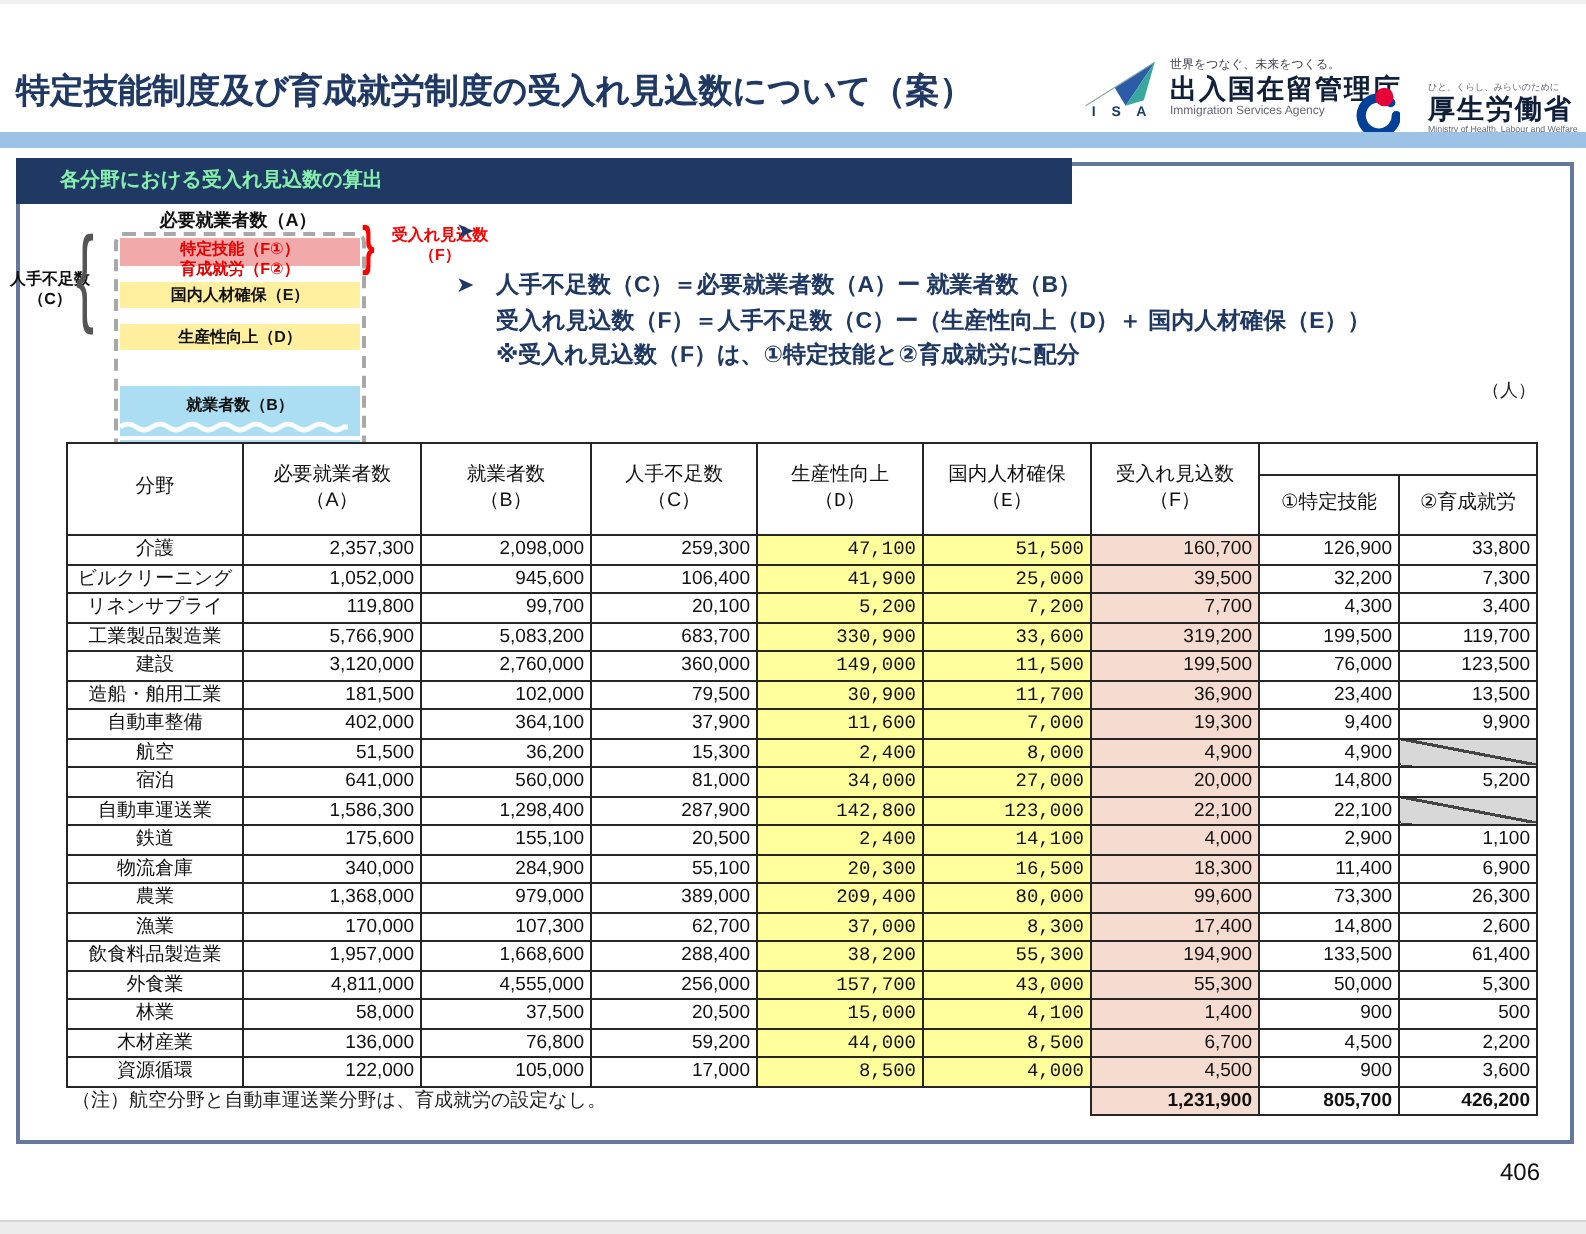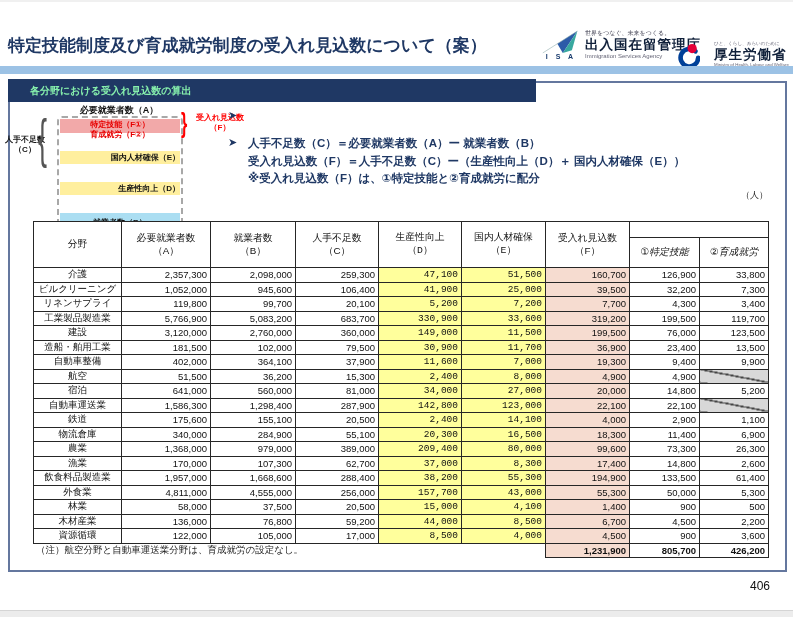--- a/index.html
+++ b/index.html
@@ -25,21 +25,21 @@
   .blue-band{left:0;top:66px;width:793px;height:8px;background:#9cc2e5;}
   .content-border{left:8px;top:81px;width:775px;height:487px;border:2px solid #64779e;background:#fff;}
   .section-head{left:8px;top:79px;width:506px;height:23px;background:#1f3864;color:#86efac;
                 font-size:10px;font-weight:bold;line-height:23px;padding-left:22px;}
 
   
   .diag-label-a{left:56px;top:104px;width:126px;text-align:center;font-size:9px;font-weight:bold;color:#111;}
   .stack{left:57px;top:116px;width:120px;border:2px dashed #a8a8a8;border-radius:5px;padding:1px;background:#fff;}
   .bx{width:100%;text-align:center;font-weight:bold;color:#111;}
   .bx-pink{height:14px;background:#f2a9a9;color:#e80000;font-size:8px;line-height:9.5px;padding-top:1px;box-sizing:border-box;}
-  .bx-yellow{height:13px;line-height:13px;background:#ffef9e;font-size:8px;margin-top:18px;text-align:right;}
+  .bx-yellow{height:13px;line-height:13px;background:#ffef9e;font-size:8px;margin-top:8px;}
   .bx-blue{height:25px;background:#abdef2;font-size:8px;line-height:20px;margin-top:18px;position:relative;}
   .bx-wave{position:absolute;left:0;bottom:1px;}
   .bx-strip{height:4px;background:#abdef2;margin-top:2px;}
   .diag-label-c{left:4px;top:135px;width:42px;font-size:8px;font-weight:bold;color:#111;text-align:center;line-height:10px;}
   .brace-left{left:38px;top:111px;font-size:54px;line-height:54px;color:#555;transform:scale(0.5,1);transform-origin:left top;}
   .brace-right{left:181px;top:110px;font-size:27px;line-height:27px;color:#f00;transform:scaleX(0.6);transform-origin:left top;font-weight:bold;}
   .diag-label-f{left:189px;top:113px;width:62px;font-size:8px;font-weight:bold;color:#f00;text-align:center;line-height:10px;}
 
   
   .bullet-marker{color:#1f3864;font-size:11px;font-weight:bold;}
@@ -48,21 +48,21 @@
   .bm2{left:228px;top:136px;} .bt2{left:248px;top:135px;}
 
   .unit-label{left:690px;top:189px;width:78px;text-align:right;font-size:9px;color:#222;}
 
   
   .tbl-wrap{left:33px;top:201px;}
   table.tbl{width:735px;table-layout:fixed;border-collapse:collapse;font-size:9.5px;color:#111;margin-top:20px;}
   .tbl th,.tbl td{border:1px solid #262626;padding:0;overflow:hidden;}
   .tbl thead th{font-weight:normal;font-size:9.8px;line-height:1.25;text-align:center;vertical-align:middle;background:#fff;}
   .tbl .hrow1 th{height:15px;}
-  .tbl .hrow2 th{height:29px;font-style:italic;}
+  .tbl .hrow2 th{height:29px;}
   .tbl td{height:13.5px;}
   .num{text-align:right;padding-right:3px !important;}
   .c-field{text-align:center;}
   .yellow{background:#ffff9c;font-family:Liberation Mono, monospace;}
   .pink{background:#f6dcd0;}
   .na{background-color:#d8d8d8;background-image:linear-gradient(to top right,transparent 47%,#444 47%,#444 53%,transparent 53%);}
   .tbl tfoot td{font-weight:bold;height:13.5px;font-size:9.5px;}
   .empty{border:none !important;background:#fff;}
 
   .note{left:36px;top:544px;font-size:9.5px;color:#222;}

